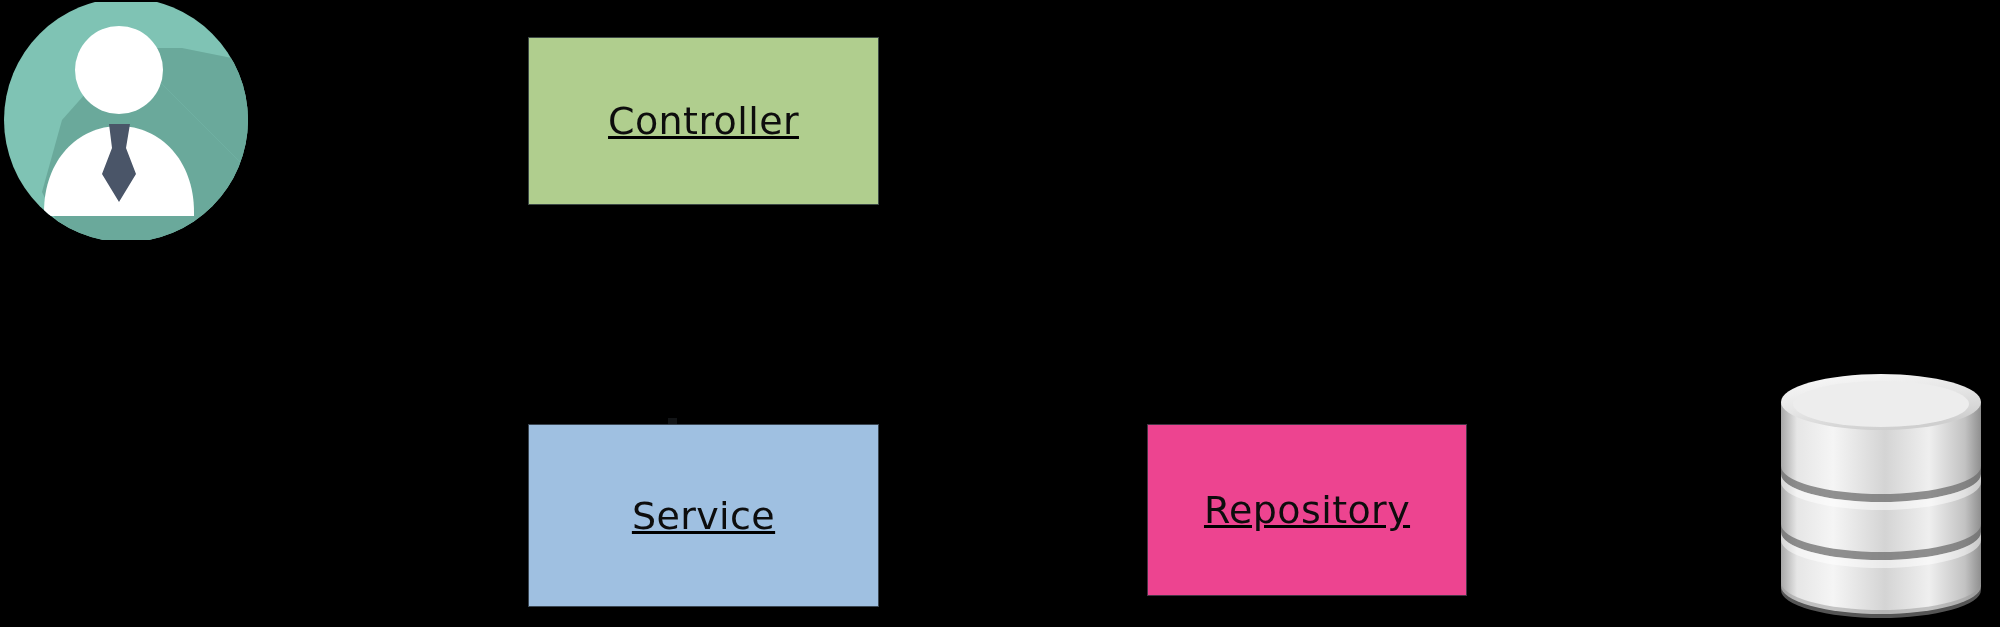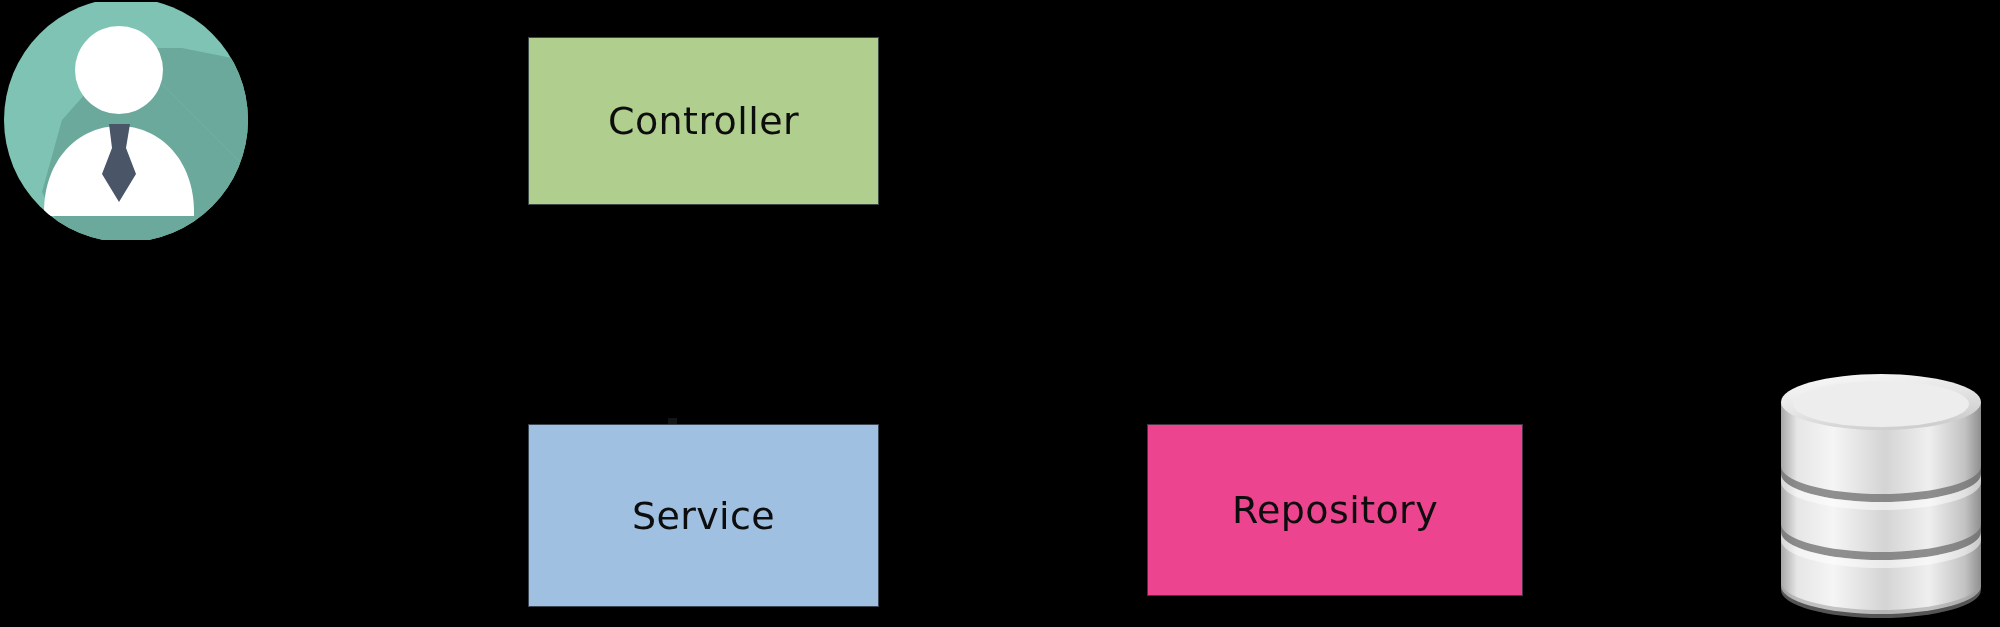--- a/index.html
+++ b/index.html
@@ -20,20 +20,21 @@
   }
 
   
   .node-box {
     position: absolute;
     box-sizing: border-box;
     display: flex;
     align-items: center;
     justify-content: center;
     border: 1px solid rgba(40,48,56,0.85);
+    text-decoration: underline;
   }
   .node-label {
     font-family: "DejaVu Sans", sans-serif;
     font-size: 38px;
     font-weight: 400;
     color: #0d0d0d;
     letter-spacing: 0.4px;
     line-height: 1;
     white-space: nowrap;
   }
@@ -49,21 +50,21 @@
   #service-node {
     left: 528px;
     top: 424px;
     width: 351px;
     height: 183px;
   }
   
   #repository-node {
     left: 1147px;
     top: 424px;
-    width: 376px;
+    width: 320px;
     height: 172px;
   }
 
   
   #service-arrow-stub {
     position: absolute;
     left: 668px;
     top: 418px;
     width: 9px;
     height: 8px;

